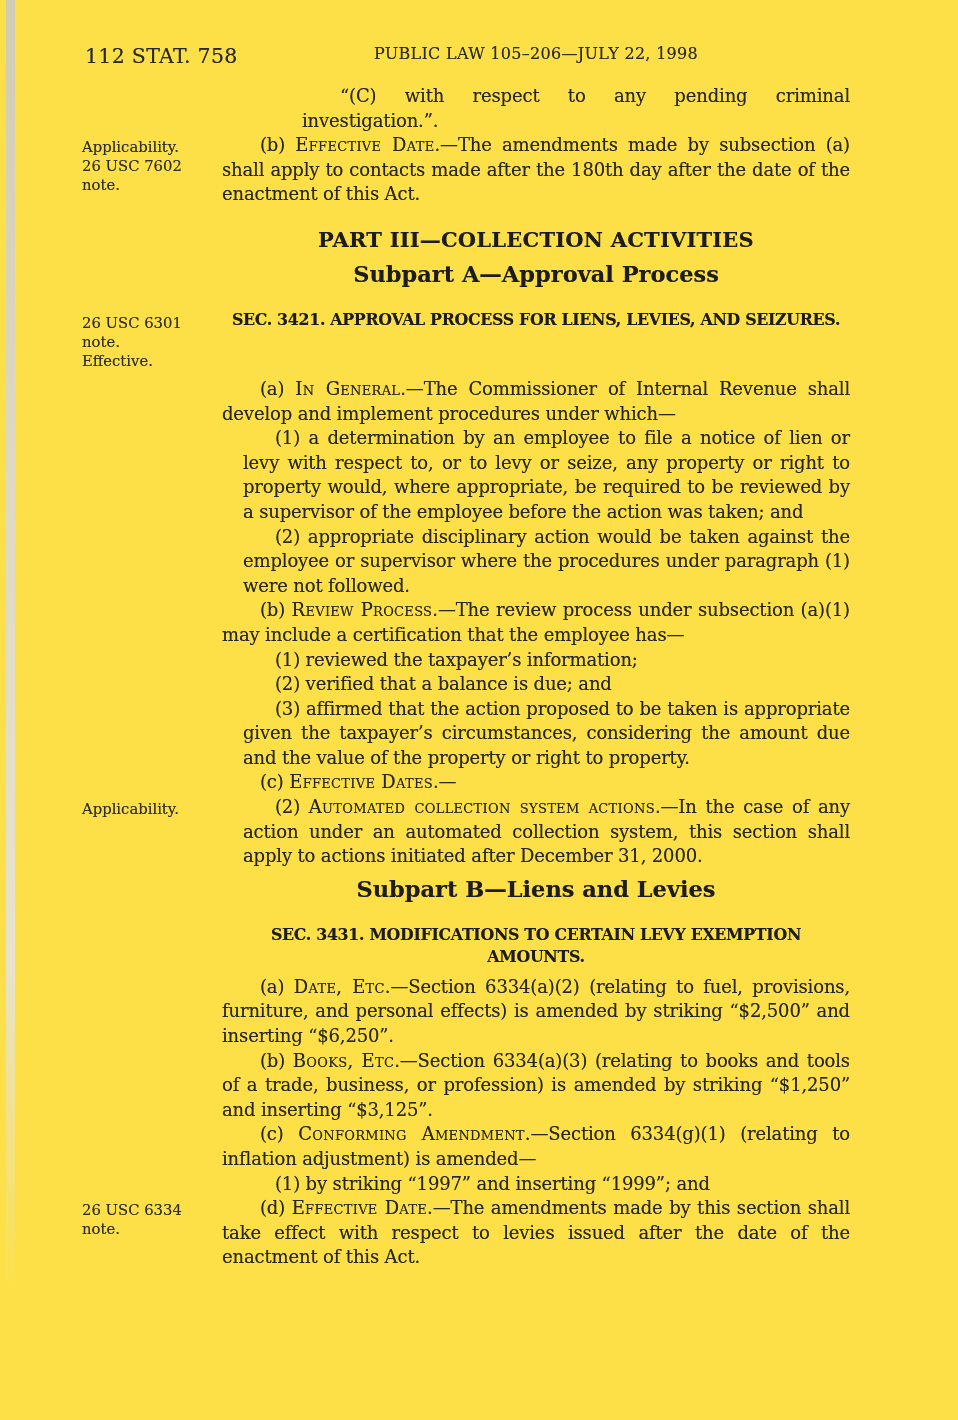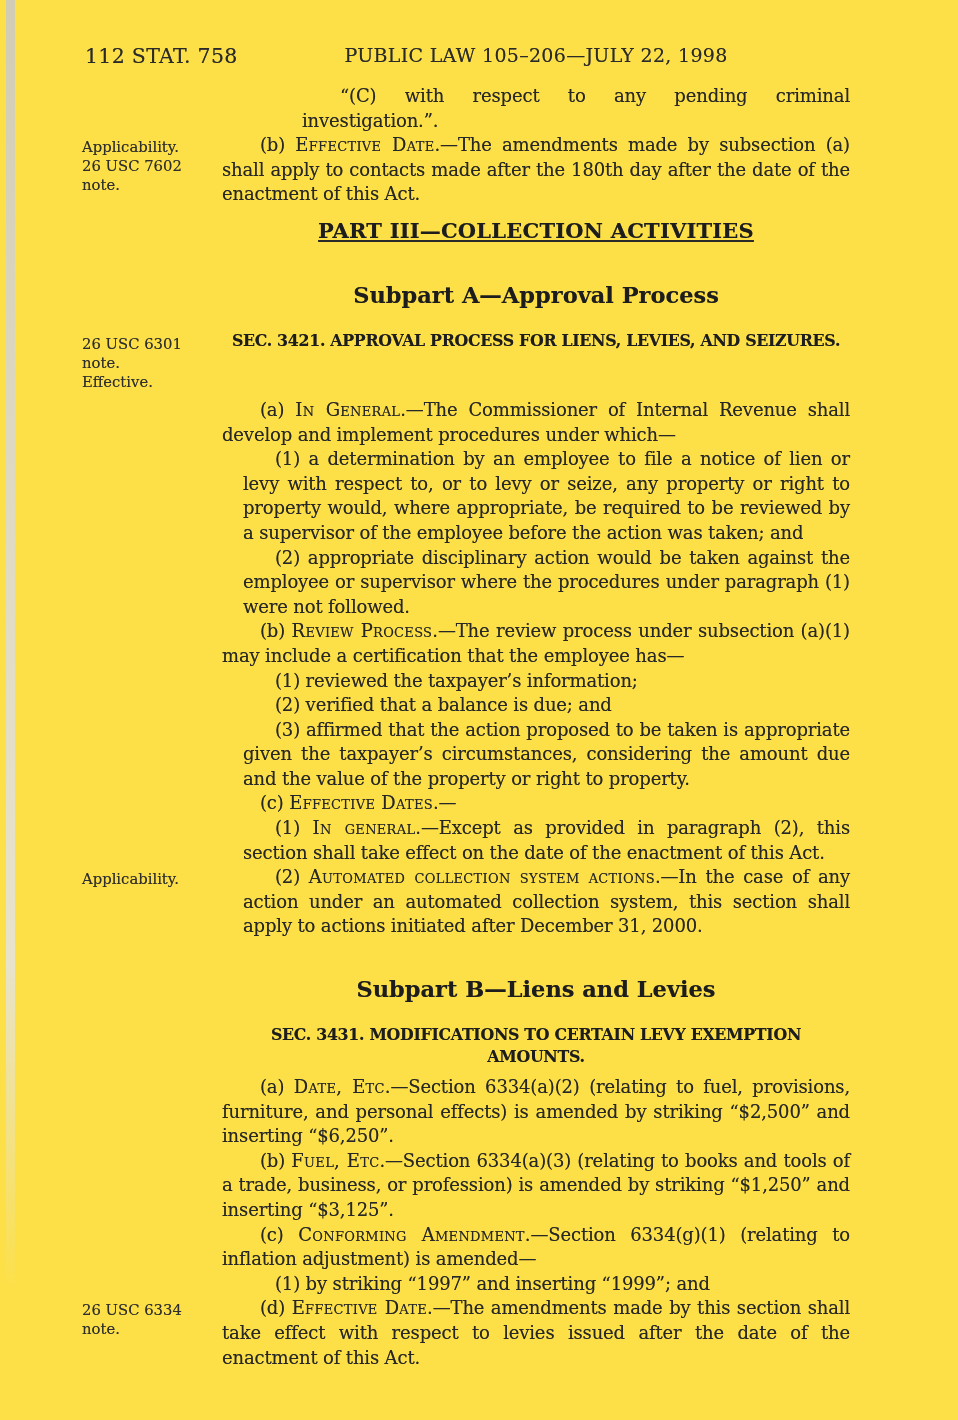--- a/index.html
+++ b/index.html
@@ -25,28 +25,28 @@
     opacity: 0.85;
   }
   .header { position: absolute; top: 44px; left: 0; width: 100%; height: 32px; }
   .stat-number {
     position: absolute; left: 85px; top: 0;
     font-size: 20.5px; letter-spacing: 0.3px;
   }
   .law-title {
     position: absolute; left: 222px; top: 0; width: 628px;
     text-align: center;
-    font-size: 19px; letter-spacing: 0.3px;
+    font-size: 16px; letter-spacing: 0.3px;
   }
   .doc {
     position: absolute; top: 84px; left: 82px; width: 768px;
   }
   .row { display: grid; grid-template-columns: 140px 628px; }
-  .row-part    { margin-top: 9px; text-decoration: underline; }
-  .row-subpart { margin-top: 35px; }
+  .row-part    { margin-top: 18px; }
+  .row-subpart { margin-top: 5px; }
   .row-sec     { margin-top: 19px; margin-bottom: 7px; }
   .note {
     grid-column: 1;
     font-size: 14.8px; line-height: 19px;
     padding-top: 4px; padding-right: 8px;
     color: #2e2e2e;
   }
   .bodycol { grid-column: 2; }
   .p, .item, .quote {
     font-size: 18px; line-height: 24.6px;
@@ -161,26 +161,20 @@
           <div class="item"><span>(3) affirmed that the action proposed to be taken is appropriate given the taxpayer’s circumstances, considering the amount due and the value of the property or right to property.</span></div>
         </div>
       </div>
       <div class="row">
         <div class="note"></div>
         <div class="bodycol">
           <div class="p"><span>(c) </span><span class="sc">Effective Dates</span><span>.—</span></div>
         </div>
       </div>
       <div class="row">
-        <div class="note"></div>
-        <div class="bodycol">
-          <div class="item"><span>(1) </span><span class="sc">In general</span><span>.—Except as provided in paragraph (2), this section shall take effect on the date of the enactment of this Act.</span></div>
-        </div>
-      </div>
-      <div class="row">
         <div class="note">
           <div>Applicability.</div>
         </div>
         <div class="bodycol">
           <div class="item"><span>(2) </span><span class="sc">Automated collection system actions</span><span>.—In the case of any action under an automated collection system, this section shall apply to actions initiated after December 31, 2000.</span></div>
         </div>
       </div>
       <div class="row row-subpart">
         <div class="note"></div>
         <div class="bodycol">
@@ -195,21 +189,21 @@
       </div>
       <div class="row">
         <div class="note"></div>
         <div class="bodycol">
           <div class="p"><span>(a) </span><span class="sc">Date, Etc</span><span>.—Section 6334(a)(2) (relating to fuel, provisions, furniture, and personal effects) is amended by striking “$2,500” and inserting “$6,250”.</span></div>
         </div>
       </div>
       <div class="row">
         <div class="note"></div>
         <div class="bodycol">
-          <div class="p"><span>(b) </span><span class="sc">Fuel, Etc</span><span>.—Section 6334(a)(3) (relating to books and tools of a trade, business, or profession) is amended by striking “$1,250” and inserting “$3,125”.</span></div>
+          <div class="p"><span>(b) </span><span class="sc">Books, Etc</span><span>.—Section 6334(a)(3) (relating to books and tools of a trade, business, or profession) is amended by striking “$1,250” and inserting “$3,125”.</span></div>
         </div>
       </div>
       <div class="row">
         <div class="note"></div>
         <div class="bodycol">
           <div class="p"><span>(c) </span><span class="sc">Conforming Amendment</span><span>.—Section 6334(g)(1) (relating to inflation adjustment) is amended—</span></div>
         </div>
       </div>
       <div class="row">
         <div class="note"></div>

